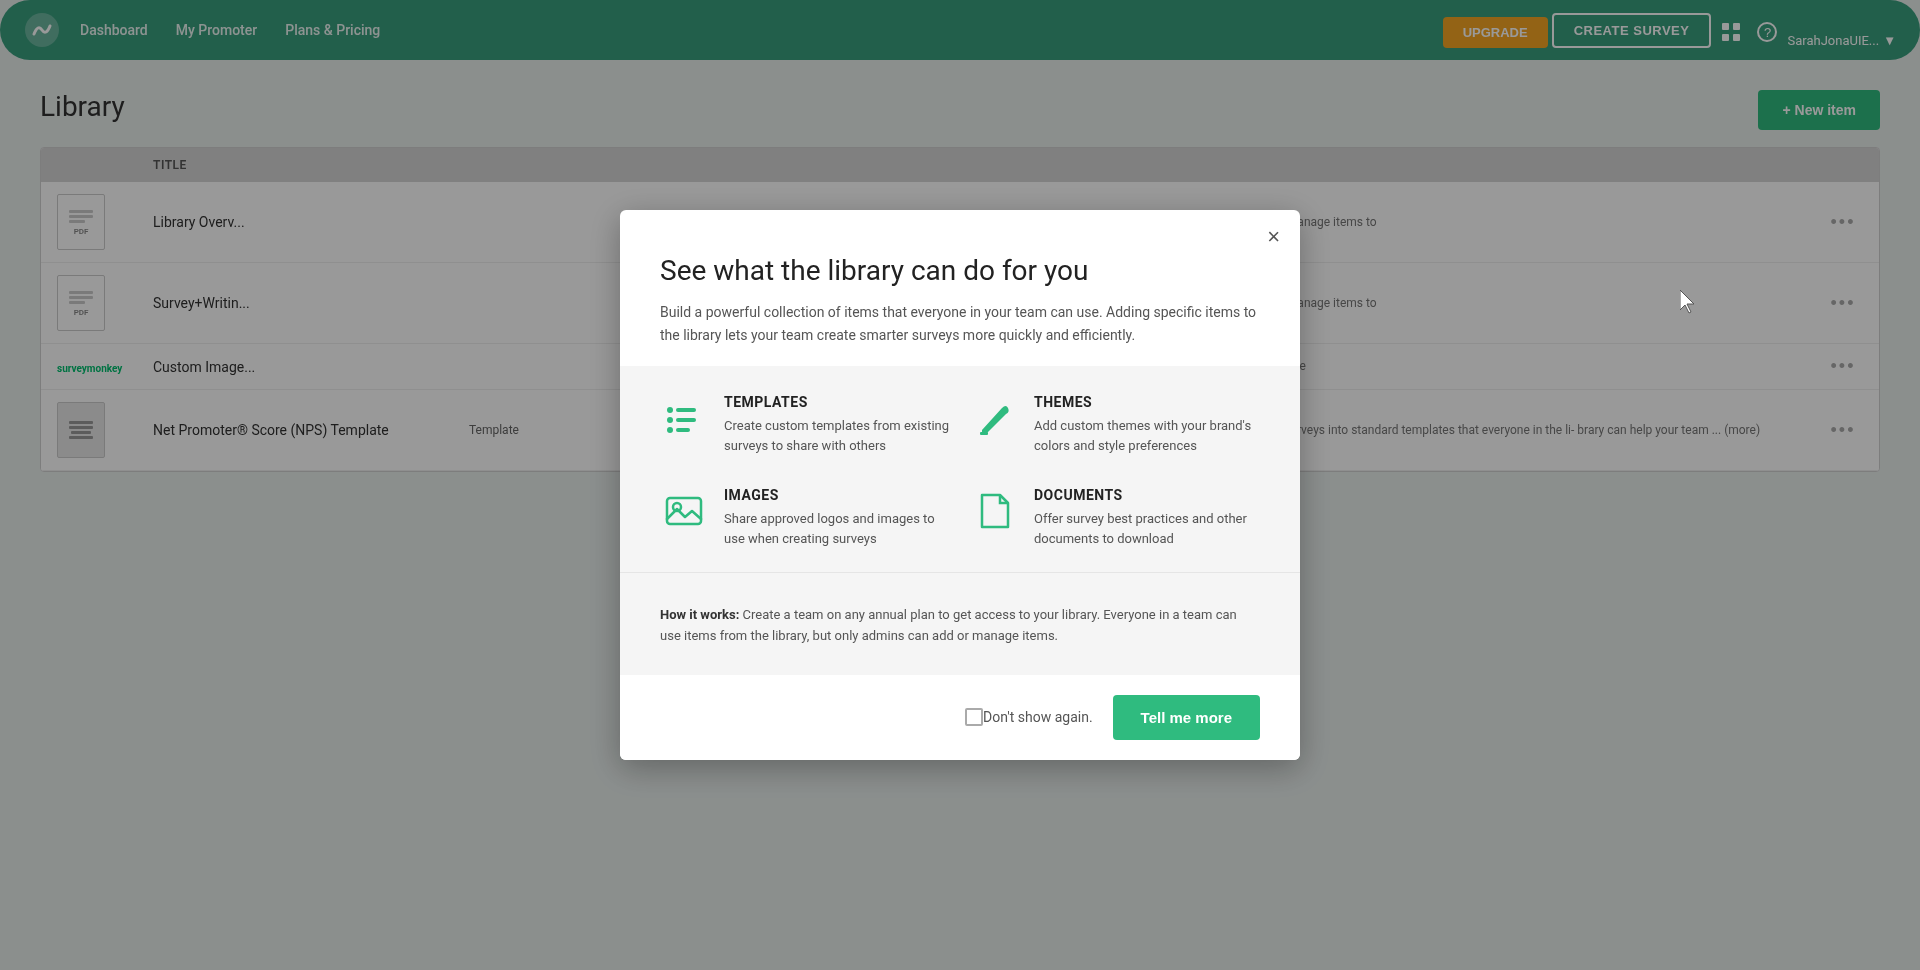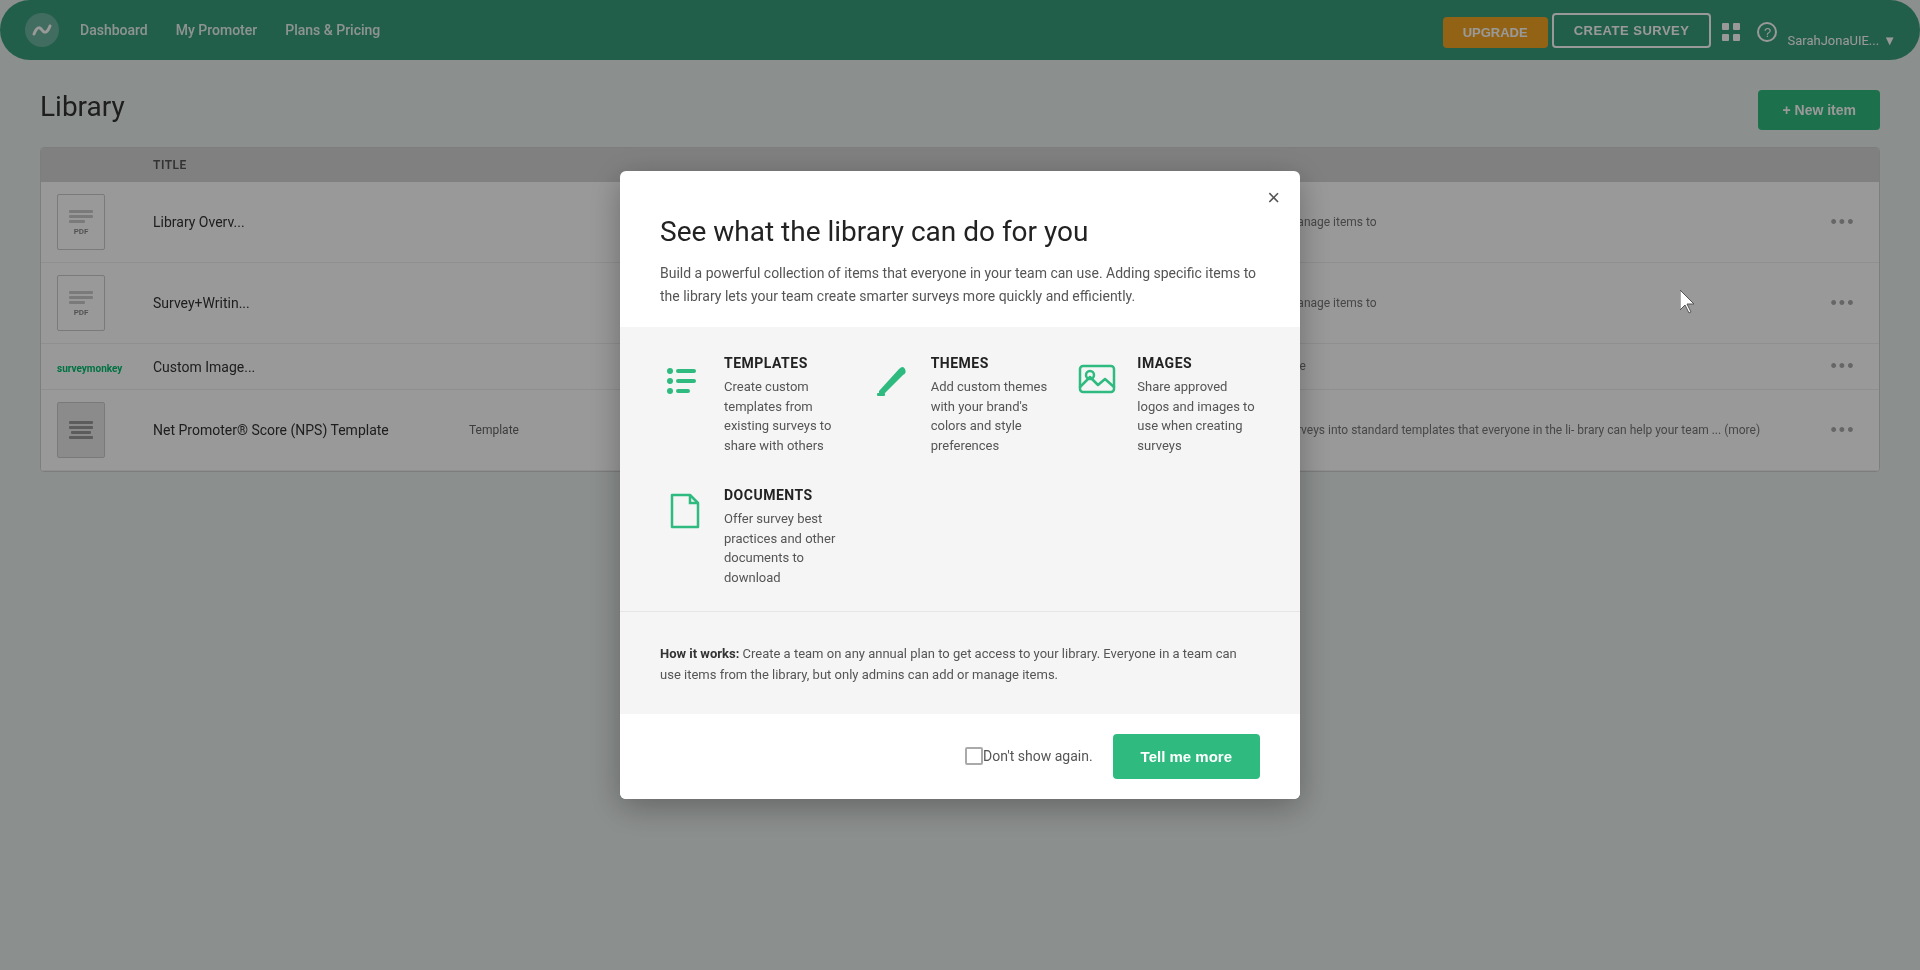--- a/index.html
+++ b/index.html
@@ -191,21 +191,21 @@
     .modal-subtitle {
       font-size: 14px;
       color: #555;
       line-height: 1.6;
     }
 
     .modal-features {
       background: #f5f5f5;
       padding: 28px 40px 24px;
       display: grid;
-      grid-template-columns: 1fr 1fr 1fr;
+      grid-template-columns: 1fr 1fr;
       gap: 32px 20px;
     }
     .feature-item {
       display: flex;
       gap: 16px;
       align-items: flex-start;
     }
     .feature-icon {
       width: 48px;
       height: 48px;

